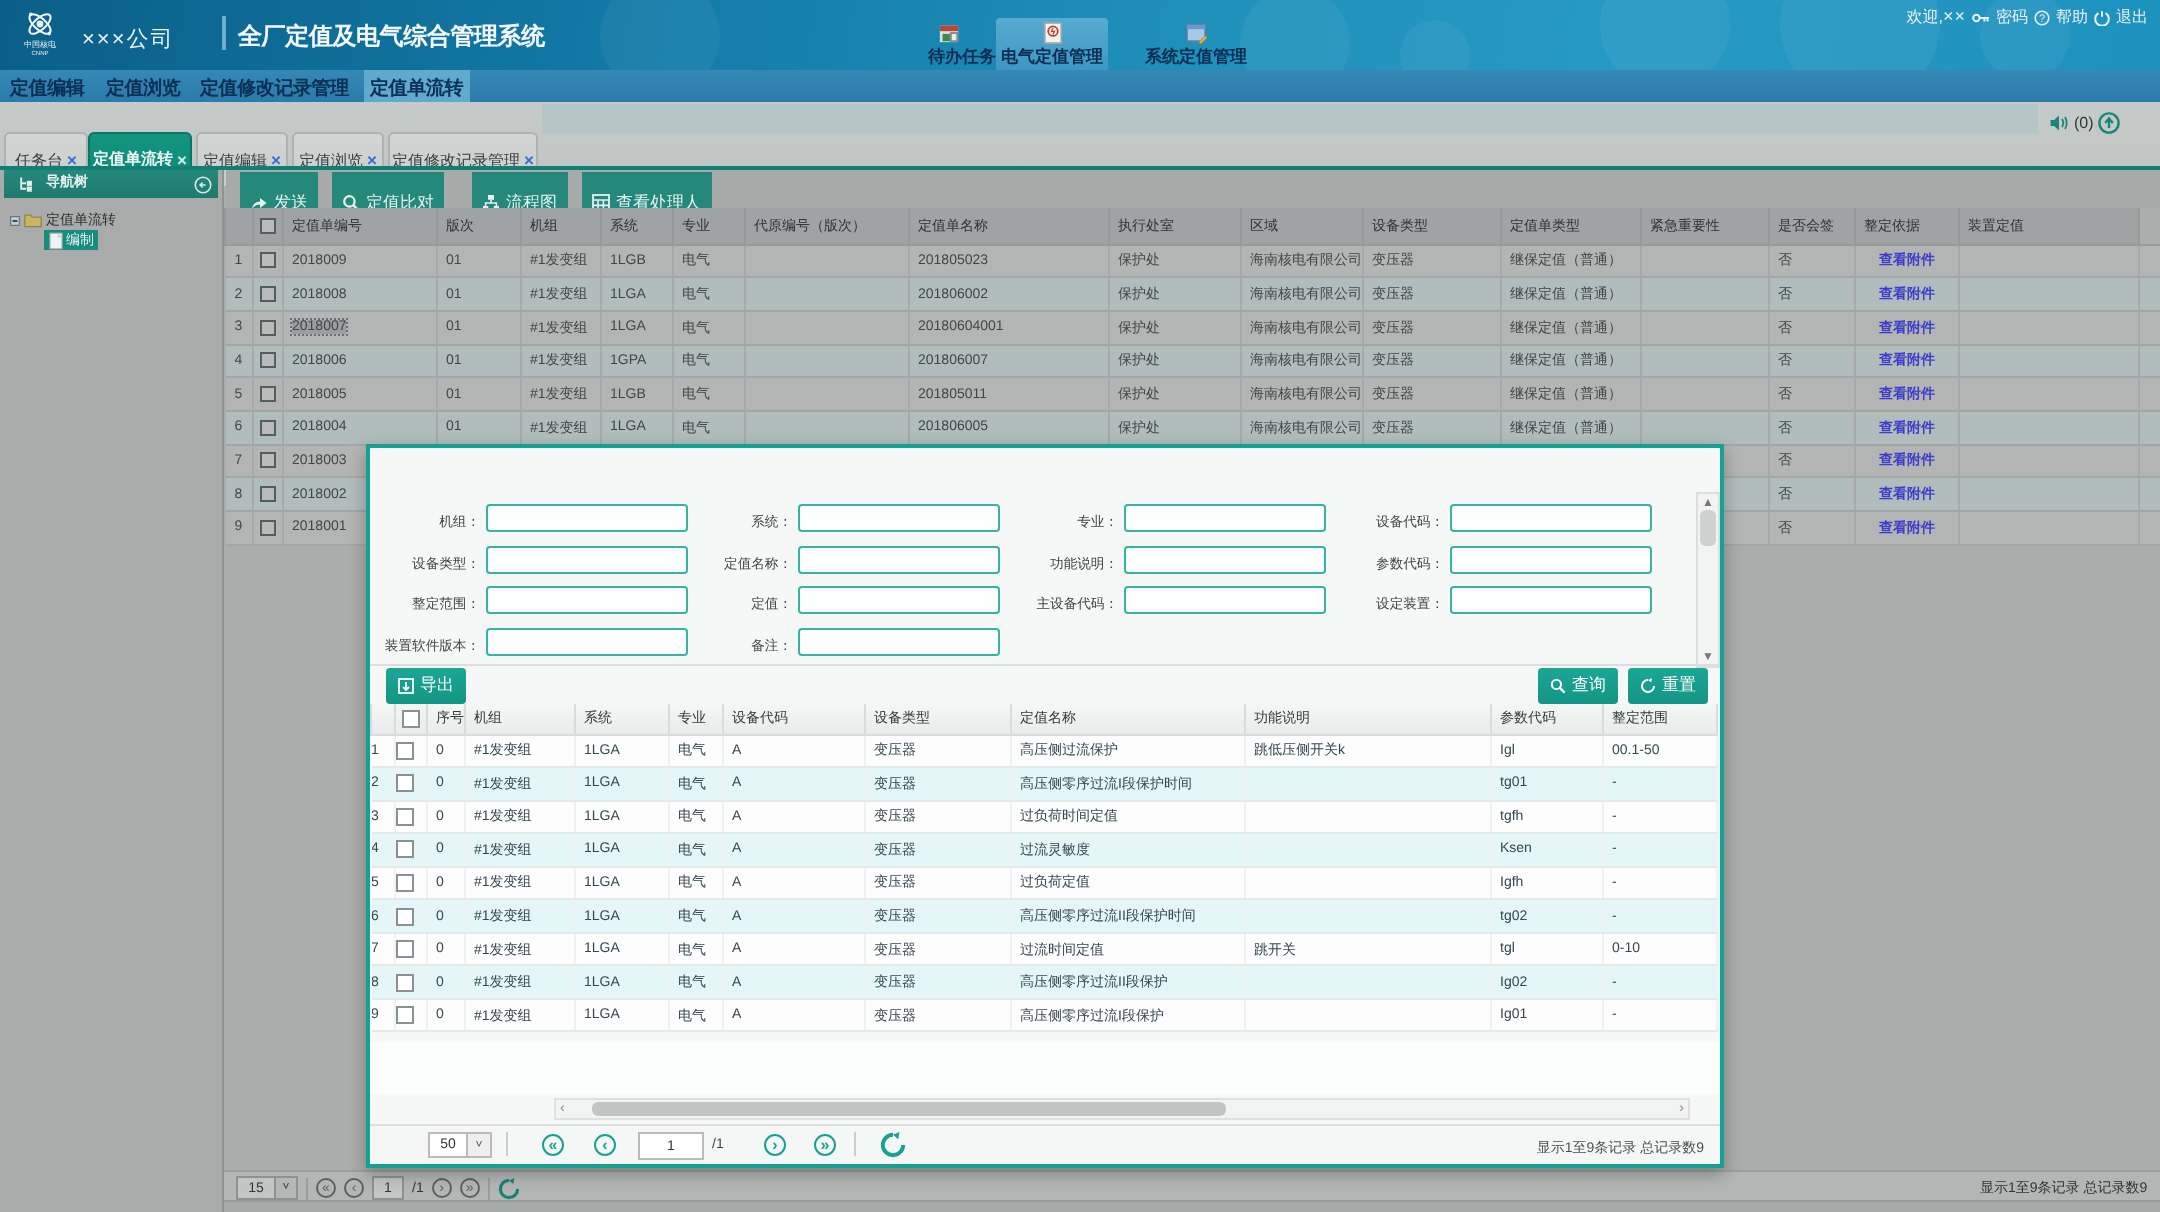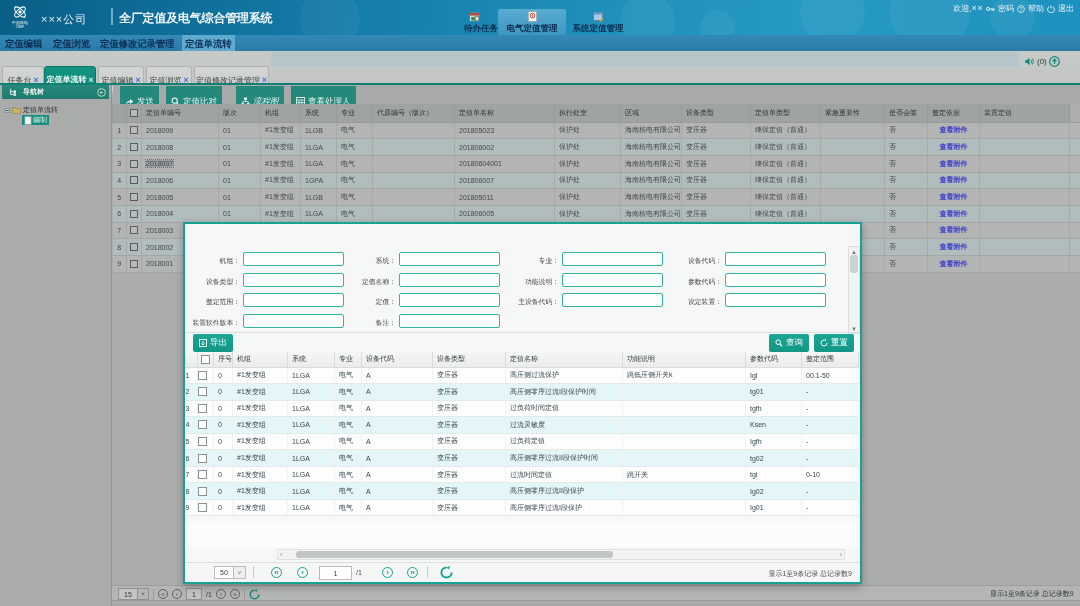--- a/index.html
+++ b/index.html
@@ -106,21 +106,21 @@
         </svg>
         <span>退出</span>
  </div>
  <div class="mtab" style="left:451px;width:47px;text-align:right;">
   <svg class="mico" viewBox="0 0 12 12">
           <rect x="1" y="2" width="10" height="9" fill="#d8e0e4"></rect>
           <rect x="1" y="2" width="10" height="3" fill="#b84a38"></rect>
           <rect x="2.5" y="6.5" width="4" height="4" fill="#3a8a48"></rect>
           <rect x="7" y="6" width="3.5" height="4.5" fill="#e8ecec" stroke="#888"></rect>
         </svg>待办任务</div>
- <div class="mtab act" style="left:498px;width:68px;">
+ <div class="mtab act" style="left:498px;width:56px;">
   <svg class="mico" viewBox="0 0 12 12">
           <rect x="1.5" y="0.5" width="9" height="11" fill="#f2f4f4" stroke="#9aa"></rect>
           <circle cx="6" cy="5" r="2.6" fill="none" stroke="#c04030" stroke-width="1"></circle>
           <path d="M6 3.2 L5.2 5.2 L6.8 5 L6 6.8" stroke="#c04030" stroke-width=".7" fill="none"></path>
         </svg>电气定值管理</div>
  <div class="mtab" style="left:566px;width:64px;">
   <svg class="mico" viewBox="0 0 12 12">
           <rect x="0.5" y="1.5" width="10" height="9" fill="#a8c8e8" stroke="#5580a8"></rect>
           <rect x="0.5" y="1.5" width="10" height="2.4" fill="#6898c8"></rect>
           <path d="M7 11 L10.5 7.5 L11.5 8.5 L8 12 Z" fill="#e8b840" stroke="#a87820" stroke-width=".4"></path>
@@ -184,21 +184,21 @@
  </div>
 </div>
 <div id="toolbar">
  <div class="tbtn" style="left:7px;"><svg width="9" height="9" viewBox="0 0 9 9">
           <path d="M1 7.5 Q1.5 4 5 3.8 L5 2 L8.3 4.5 L5 7 L5 5.2 Q2.5 5.2 1 7.5Z" fill="#e6f2ef"></path>
         </svg>发送</div>
  <div class="tbtn" style="left:53px;"><svg width="9" height="9" viewBox="0 0 9 9">
           <circle cx="3.7" cy="3.7" r="2.6" fill="none" stroke="#e6f2ef" stroke-width="1.1"></circle>
           <path d="M5.6 5.6 L8.2 8.2" stroke="#e6f2ef" stroke-width="1.3"></path>
         </svg>定值比对</div>
- <div class="tbtn" style="left:123px;font-style:italic;"><svg width="9" height="9" viewBox="0 0 9 9">
+ <div class="tbtn" style="left:123px;"><svg width="9" height="9" viewBox="0 0 9 9">
           <rect x="3" y="0.5" width="3" height="2.4" fill="#e6f2ef"></rect>
           <rect x="0.5" y="6" width="2.6" height="2.4" fill="#e6f2ef"></rect>
           <rect x="5.9" y="6" width="2.6" height="2.4" fill="#e6f2ef"></rect>
           <path d="M4.5 3 L4.5 4.5 M1.8 6 L1.8 4.5 L7.2 4.5 L7.2 6" stroke="#e6f2ef" stroke-width=".8" fill="none"></path>
         </svg>流程图</div>
  <div class="tbtn" style="left:178px;"><svg width="9" height="9" viewBox="0 0 9 9">
           <rect x=".5" y=".5" width="8" height="8" fill="none" stroke="#e6f2ef" stroke-width=".9"></rect>
           <path d="M.5 3 L8.5 3 M3 3 L3 8.5 M5.7 3 L5.7 8.5 M.5 5.7 L8.5 5.7" stroke="#e6f2ef" stroke-width=".8"></path>
         </svg>查看处理人</div>
 </div>

